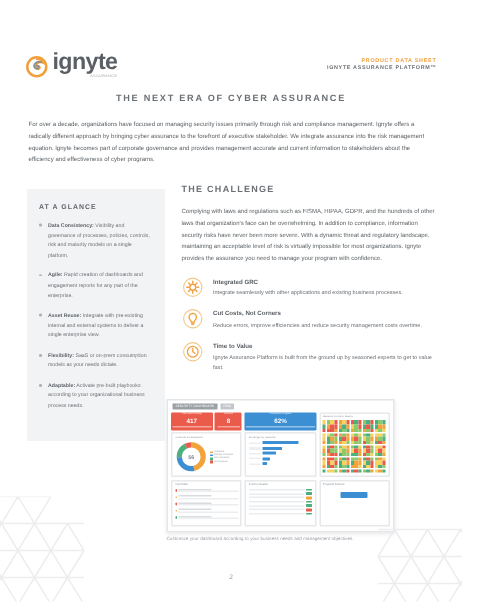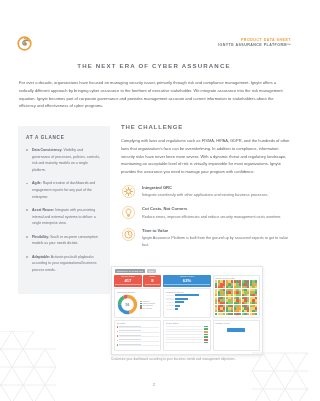--- a/index.html
+++ b/index.html
@@ -274,20 +274,24 @@
 
 <div class="page">
 
   <div class="header">
     <div class="logo-wrap">
       <svg class="logo-mark" viewBox="0 0 32 32">
         <path d="M16 2a14 14 0 1 0 14 14 14 14 0 0 0-14-14zm0 3.2a10.8 10.8 0 0 1 9.4 5.5c-3.1-1.6-6.6-1.3-9 1-2.1 2-2.3 4.6-1 6.4 1 1.4 2.9 1.7 4.1.7 1-.8 1.2-2.1.5-3-.5-.7-1.4-.9-2-.4-.5.4-.6 1-.3 1.5.2.3.6.4.9.2" fill="none" stroke="#f0a03c" stroke-width="2.6" stroke-linecap="round"></path>
         <circle cx="16" cy="16" r="13" fill="none" stroke="#f0a03c" stroke-width="2.6"></circle>
         <path d="M22.5 9.5c-3.3-1.2-6.8-.4-8.9 2-2 2.2-1.9 5 0 6.6 1.5 1.3 3.6 1 4.6-.4.8-1.1.5-2.5-.5-3.2-.8-.5-1.8-.3-2.2.4" fill="none" stroke="#8a8f95" stroke-width="2.4" stroke-linecap="round"></path>
       </svg>
+      <span class="logo-text-block">
+        <span class="logo-word">ignyte</span>
+        <span class="logo-sub">ASSURANCE</span>
+      </span>
     </div>
     <div class="header-right">
       <div class="kicker">PRODUCT DATA SHEET</div>
       <div class="kicker-sub">IGNYTE ASSURANCE PLATFORM™</div>
     </div>
   </div>
 
   <div class="doc-title">THE NEXT ERA OF CYBER ASSURANCE</div>
 
   <div class="intro">For over a decade, organizations have focused on managing security issues primarily through risk and compliance management. Ignyte offers a radically different approach by bringing cyber assurance to the forefront of executive stakeholder. We integrate assurance into the risk management equation. Ignyte becomes part of corporate governance and provides management accurate and current information to stakeholders about the efficiency and effectiveness of cyber programs.</div>

